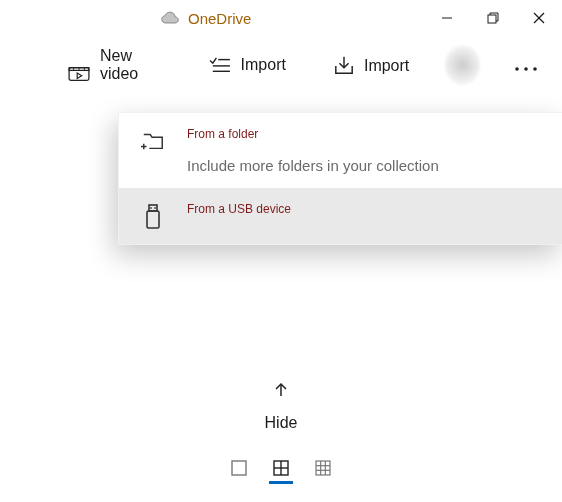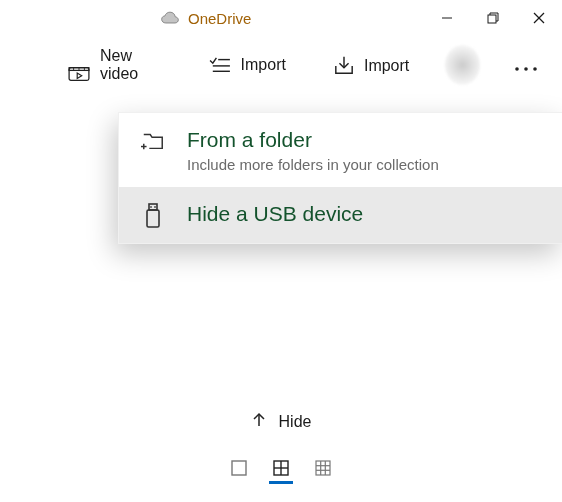--- a/index.html
+++ b/index.html
@@ -97,41 +97,42 @@
   .dropdown-item:hover, .dropdown-item.hover {
     background: #e9e9e9;
   }
   .dropdown-item .dd-icon {
     width: 24px;
     margin-top: 2px;
     display: flex;
     justify-content: center;
   }
   .dd-text .dd-title {
-    font-size: 21px;
-    color: #14532d;
+    font-size: 12px;
+    color: #7f1d1d;
     line-height: 1.2;
   }
   .dd-text .dd-sub {
     font-size: 15px;
     color: #6b6b6b;
-    margin-top: 4px;
+    margin-top: 16px;
   }
 
   .hide-bar {
     position: absolute;
     bottom: 70px;
     left: 0; right: 0;
     display: flex;
     justify-content: center;
     align-items: center;
     gap: 12px;
     cursor: pointer;
     font-size: 16px;
     color: #1a1a1a;
+    flex-direction: column;
   }
 
   .view-bar {
     position: absolute;
     bottom: 18px;
     left: 0; right: 0;
     display: flex;
     justify-content: center;
     align-items: center;
     gap: 18px;
@@ -247,21 +248,21 @@
   <div class="dropdown-item hover">
     <span class="dd-icon">
       <svg width="20" height="26" viewBox="0 0 18 26">
         <rect x="5" y="1" width="8" height="6" fill="none" stroke="#333" stroke-width="1.6"></rect>
         <rect x="3" y="7" width="12" height="17" rx="1.5" fill="none" stroke="#333" stroke-width="1.6"></rect>
         <line x1="7" y1="3" x2="7" y2="5" stroke="#333" stroke-width="1.2"></line>
         <line x1="11" y1="3" x2="11" y2="5" stroke="#333" stroke-width="1.2"></line>
       </svg>
     </span>
     <div class="dd-text">
-      <div class="dd-title">Hide a USB device</div>
+      <div class="dd-title">From a USB device</div>
     </div>
   </div>
 </div>
 
 <div class="hide-bar">
   <span>
     <svg width="16" height="16" viewBox="0 0 16 16">
       <line x1="8" y1="2" x2="8" y2="14" stroke="#222" stroke-width="1.5"></line>
       <polyline points="3,7 8,2 13,7" fill="none" stroke="#222" stroke-width="1.5"></polyline>
     </svg>

